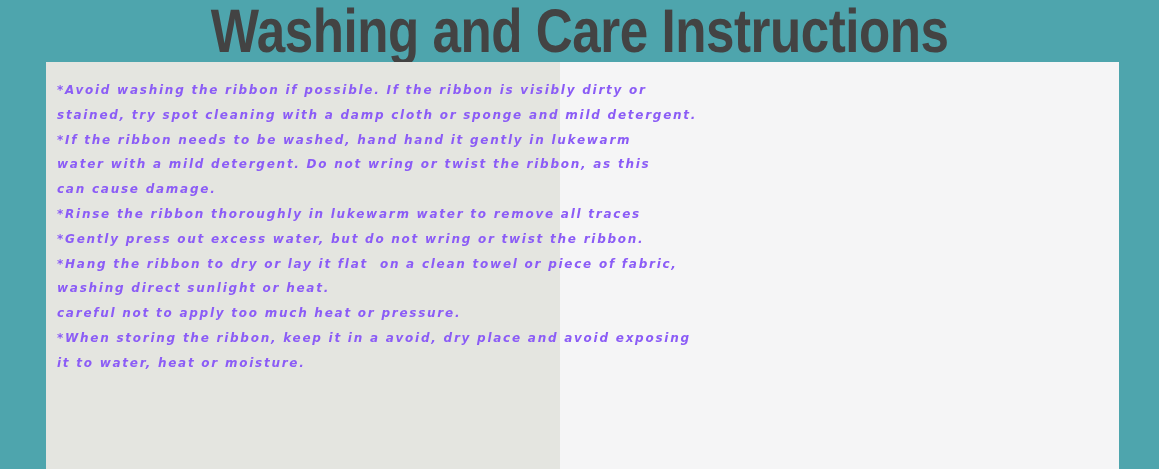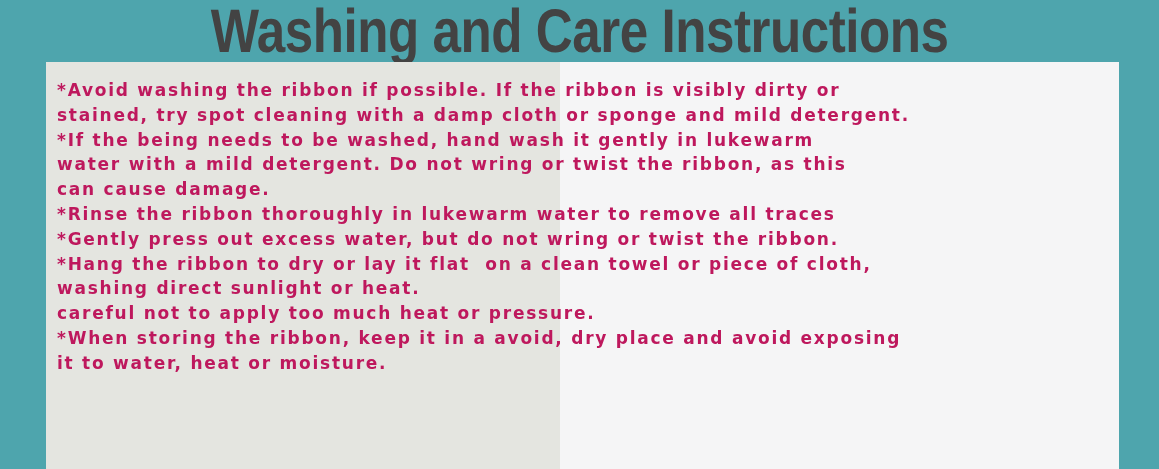--- a/index.html
+++ b/index.html
@@ -77,49 +77,50 @@
   #instructions {
     position: absolute;
     left: 11px;
     top: 16px;
     width: 1062px;
     z-index: 3;
   }
   .instr-line {
     font-family: "DejaVu Sans", sans-serif;
     font-weight: 700;
-    font-size: 17px;
+    font-size: 12px;
     line-height: 24.8px;
     letter-spacing: 1.75px;
-    color: #be185d;
+    color: #8b5cf6;
     white-space: pre;
+    font-style: italic;
   }
 </style>
 </head>
 <body>
 
 <div id="poster">
 
   <div id="title-bar">
     <div id="poster-title">Washing and Care Instructions</div>
   </div>
 
   <div id="content-card">
     <div id="card-left-band"></div>
     <div id="card-right-band"></div>
 
     <div id="instructions">
       <div class="instr-line">*Avoid washing the ribbon if possible. If the ribbon is visibly dirty or</div>
       <div class="instr-line">stained, try spot cleaning with a damp cloth or sponge and mild detergent.</div>
-      <div class="instr-line">*If the being needs to be washed, hand wash it gently in lukewarm</div>
+      <div class="instr-line">*If the ribbon needs to be washed, hand hand it gently in lukewarm</div>
       <div class="instr-line">water with a mild detergent. Do not wring or twist the ribbon, as this</div>
       <div class="instr-line">can cause damage.</div>
       <div class="instr-line">*Rinse the ribbon thoroughly in lukewarm water to remove all traces</div>
       <div class="instr-line">*Gently press out excess water, but do not wring or twist the ribbon.</div>
-      <div class="instr-line">*Hang the ribbon to dry or lay it flat  on a clean towel or piece of cloth,</div>
+      <div class="instr-line">*Hang the ribbon to dry or lay it flat  on a clean towel or piece of fabric,</div>
       <div class="instr-line">washing direct sunlight or heat.</div>
       <div class="instr-line">careful not to apply too much heat or pressure.</div>
       <div class="instr-line">*When storing the ribbon, keep it in a avoid, dry place and avoid exposing</div>
       <div class="instr-line">it to water, heat or moisture.</div>
     </div>
   </div>
 
 </div>
 
 </body></html>

